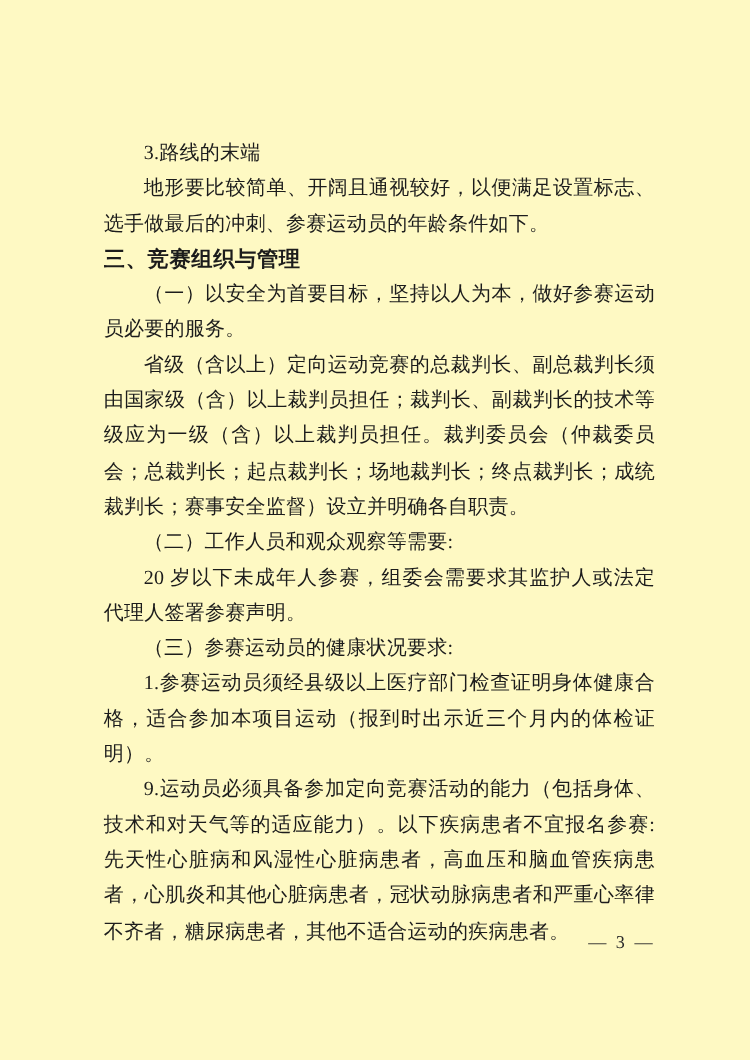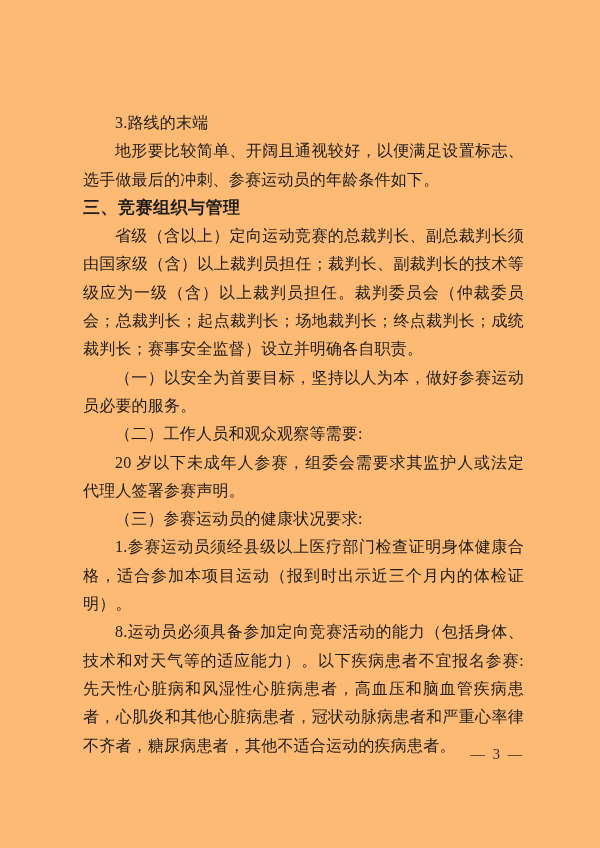--- a/index.html
+++ b/index.html
@@ -4,21 +4,21 @@
 <style>
   html, body {
     margin: 0;
     padding: 0;
     background: #ffffff;
   }
   .page {
     position: relative;
     width: 600px;
     height: 848px;
-    background: #fdba74;
+    background: #fef9c3;
     overflow: hidden;
     font-family: "Liberation Serif", "DejaVu Serif", serif;
   }
   .content {
     position: absolute;
     left: 83px;
     top: 109px;
     width: 441px;
     color: #1c1c1c;
   }
@@ -49,22 +49,22 @@
   }
 </style>
 </head>
 <body>
 
 <div class="page">
   <div class="content">
     <p>3.路线的末端</p>
     <p>地形要比较简单、开阔且通视较好，以便满足设置标志、选手做最后的冲刺、参赛运动员的年龄条件如下。</p>
     <p class="heading">三、竞赛组织与管理</p>
+    <p>（一）以安全为首要目标，坚持以人为本，做好参赛运动员必要的服务。</p>
     <p>省级（含以上）定向运动竞赛的总裁判长、副总裁判长须由国家级（含）以上裁判员担任；裁判长、副裁判长的技术等级应为一级（含）以上裁判员担任。裁判委员会（仲裁委员会；总裁判长；起点裁判长；场地裁判长；终点裁判长；成统裁判长；赛事安全监督）设立并明确各自职责。</p>
-    <p>（一）以安全为首要目标，坚持以人为本，做好参赛运动员必要的服务。</p>
     <p>（二）工作人员和观众观察等需要:</p>
     <p>20 岁以下未成年人参赛，组委会需要求其监护人或法定代理人签署参赛声明。</p>
     <p>（三）参赛运动员的健康状况要求:</p>
     <p>1.参赛运动员须经县级以上医疗部门检查证明身体健康合格，适合参加本项目运动（报到时出示近三个月内的体检证明）。</p>
-    <p>8.运动员必须具备参加定向竞赛活动的能力（包括身体、技术和对天气等的适应能力）。以下疾病患者不宜报名参赛: 先天性心脏病和风湿性心脏病患者，高血压和脑血管疾病患者，心肌炎和其他心脏病患者，冠状动脉病患者和严重心率律不齐者，糖尿病患者，其他不适合运动的疾病患者。</p>
+    <p>9.运动员必须具备参加定向竞赛活动的能力（包括身体、技术和对天气等的适应能力）。以下疾病患者不宜报名参赛: 先天性心脏病和风湿性心脏病患者，高血压和脑血管疾病患者，心肌炎和其他心脏病患者，冠状动脉病患者和严重心率律不齐者，糖尿病患者，其他不适合运动的疾病患者。</p>
   </div>
   <div class="footer">— 3 —</div>
 </div>
 
 </body></html>

